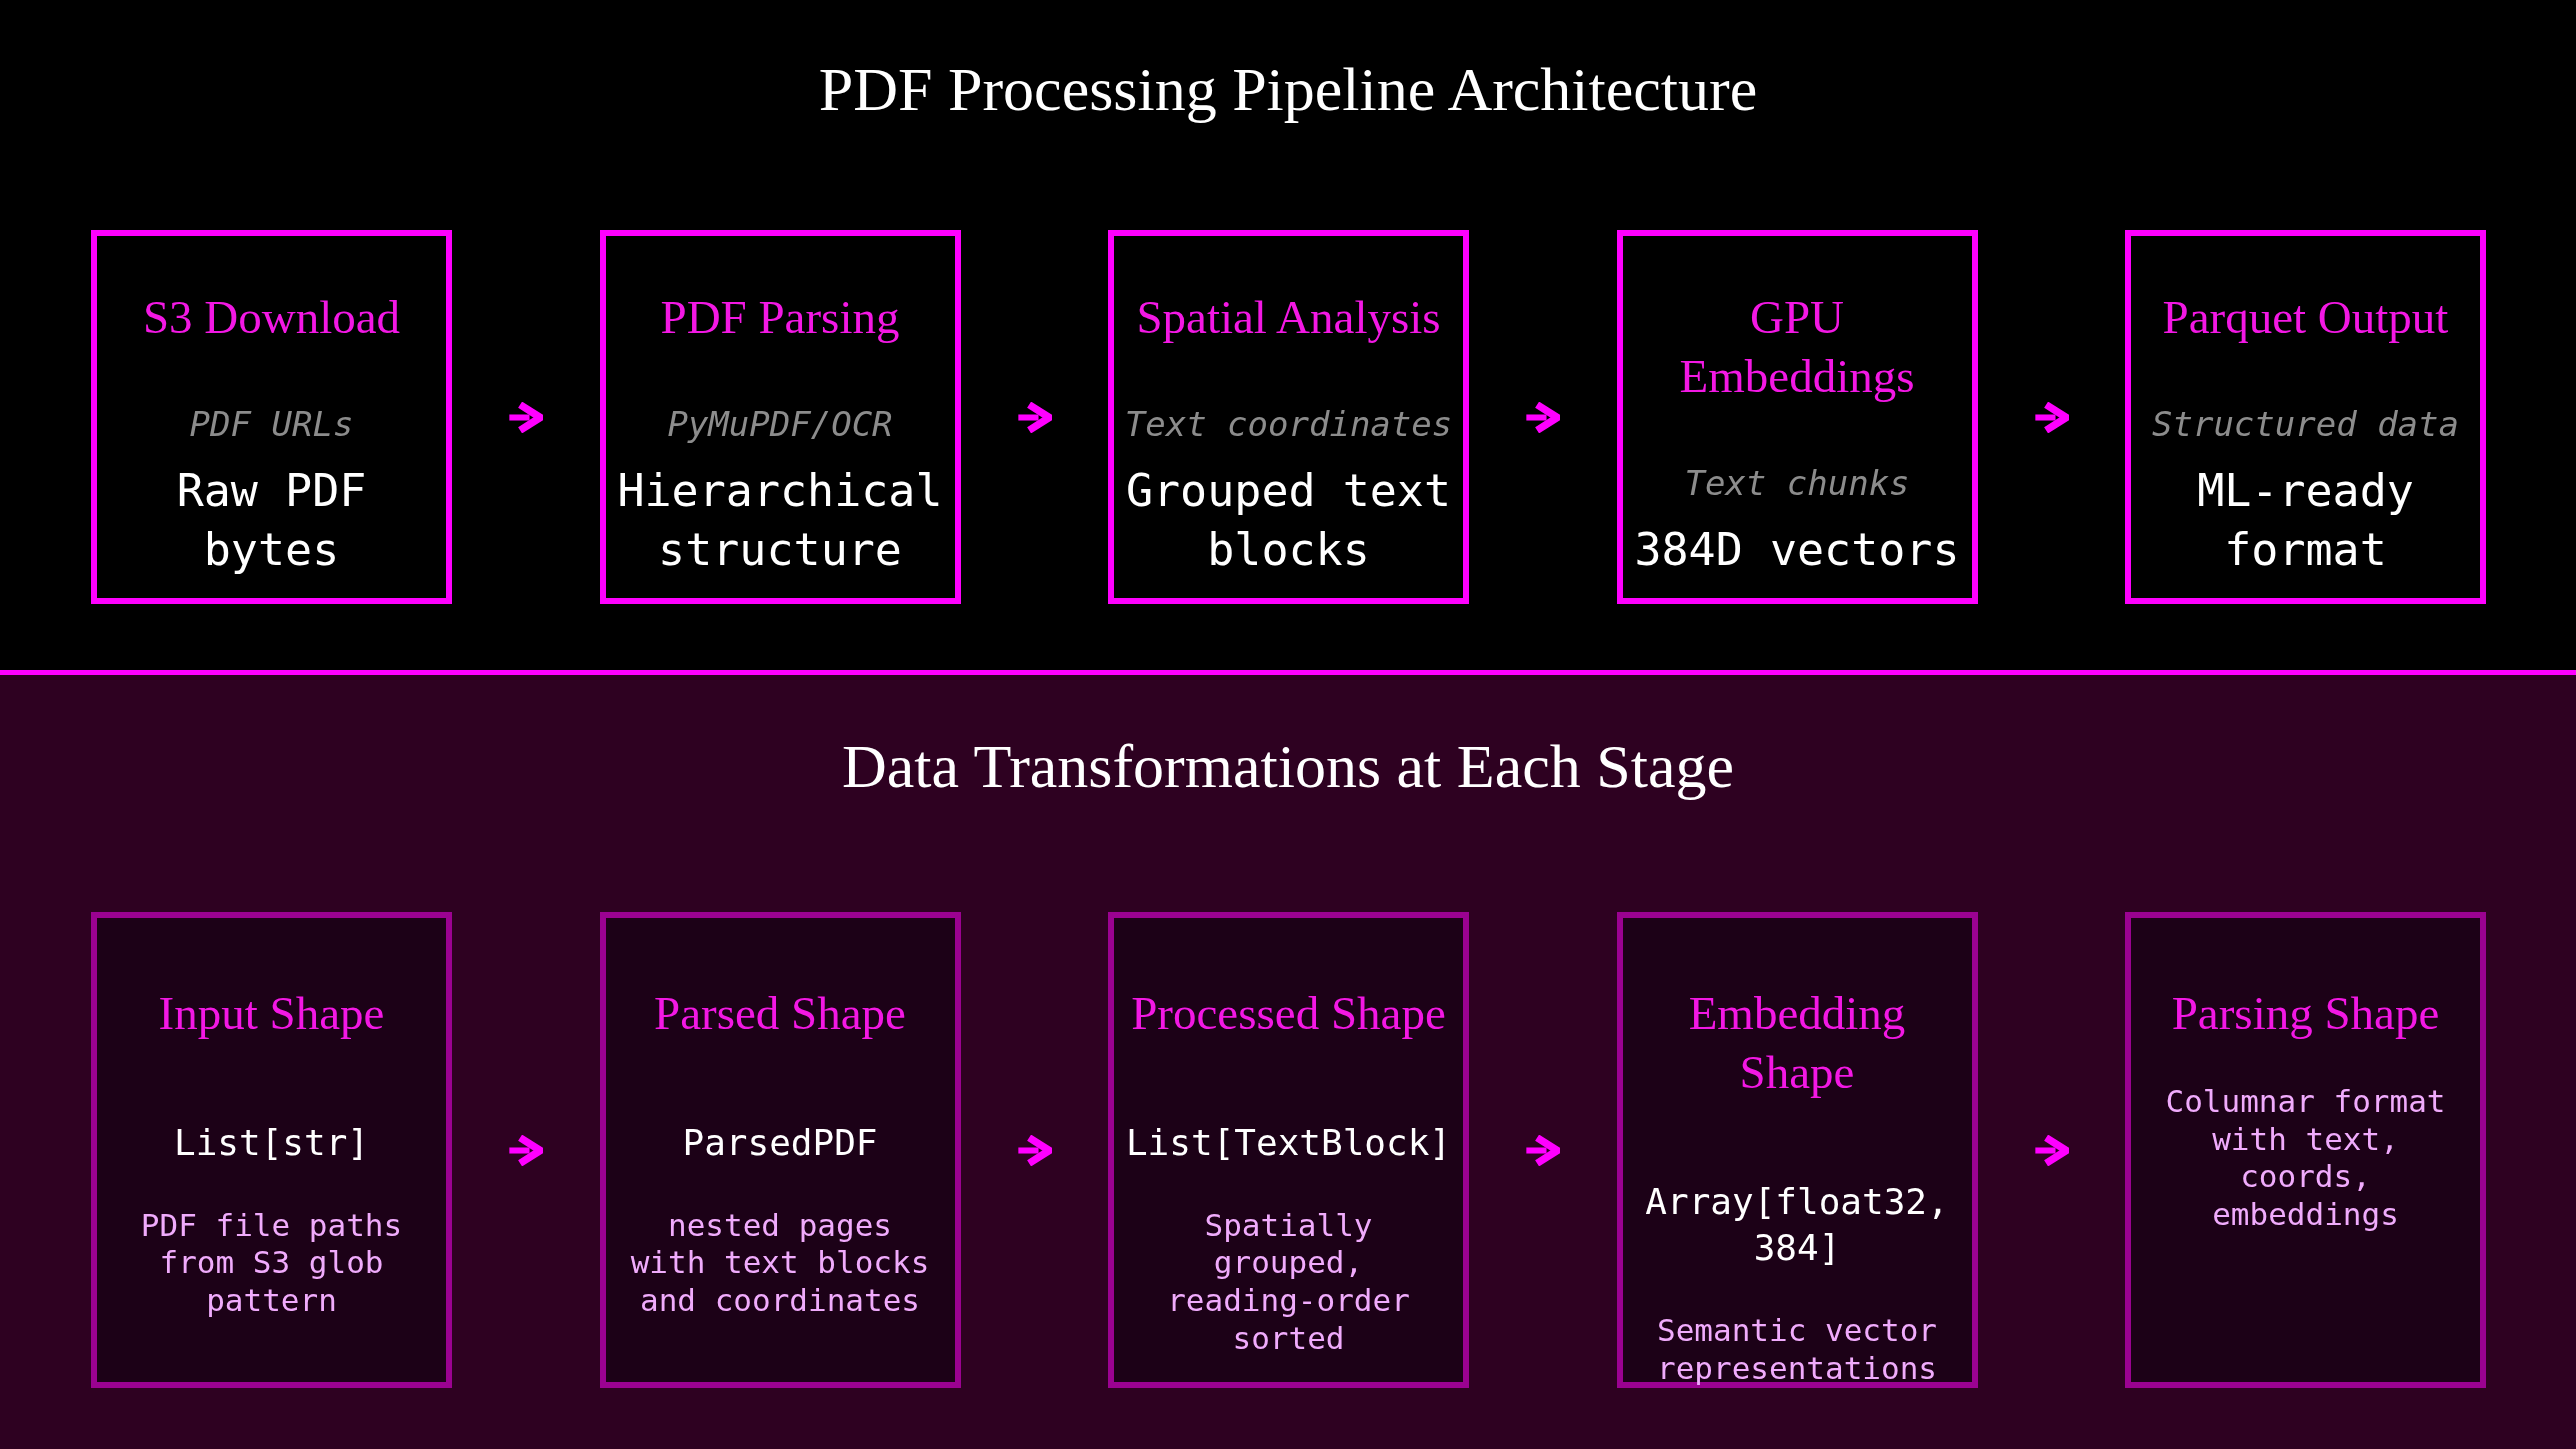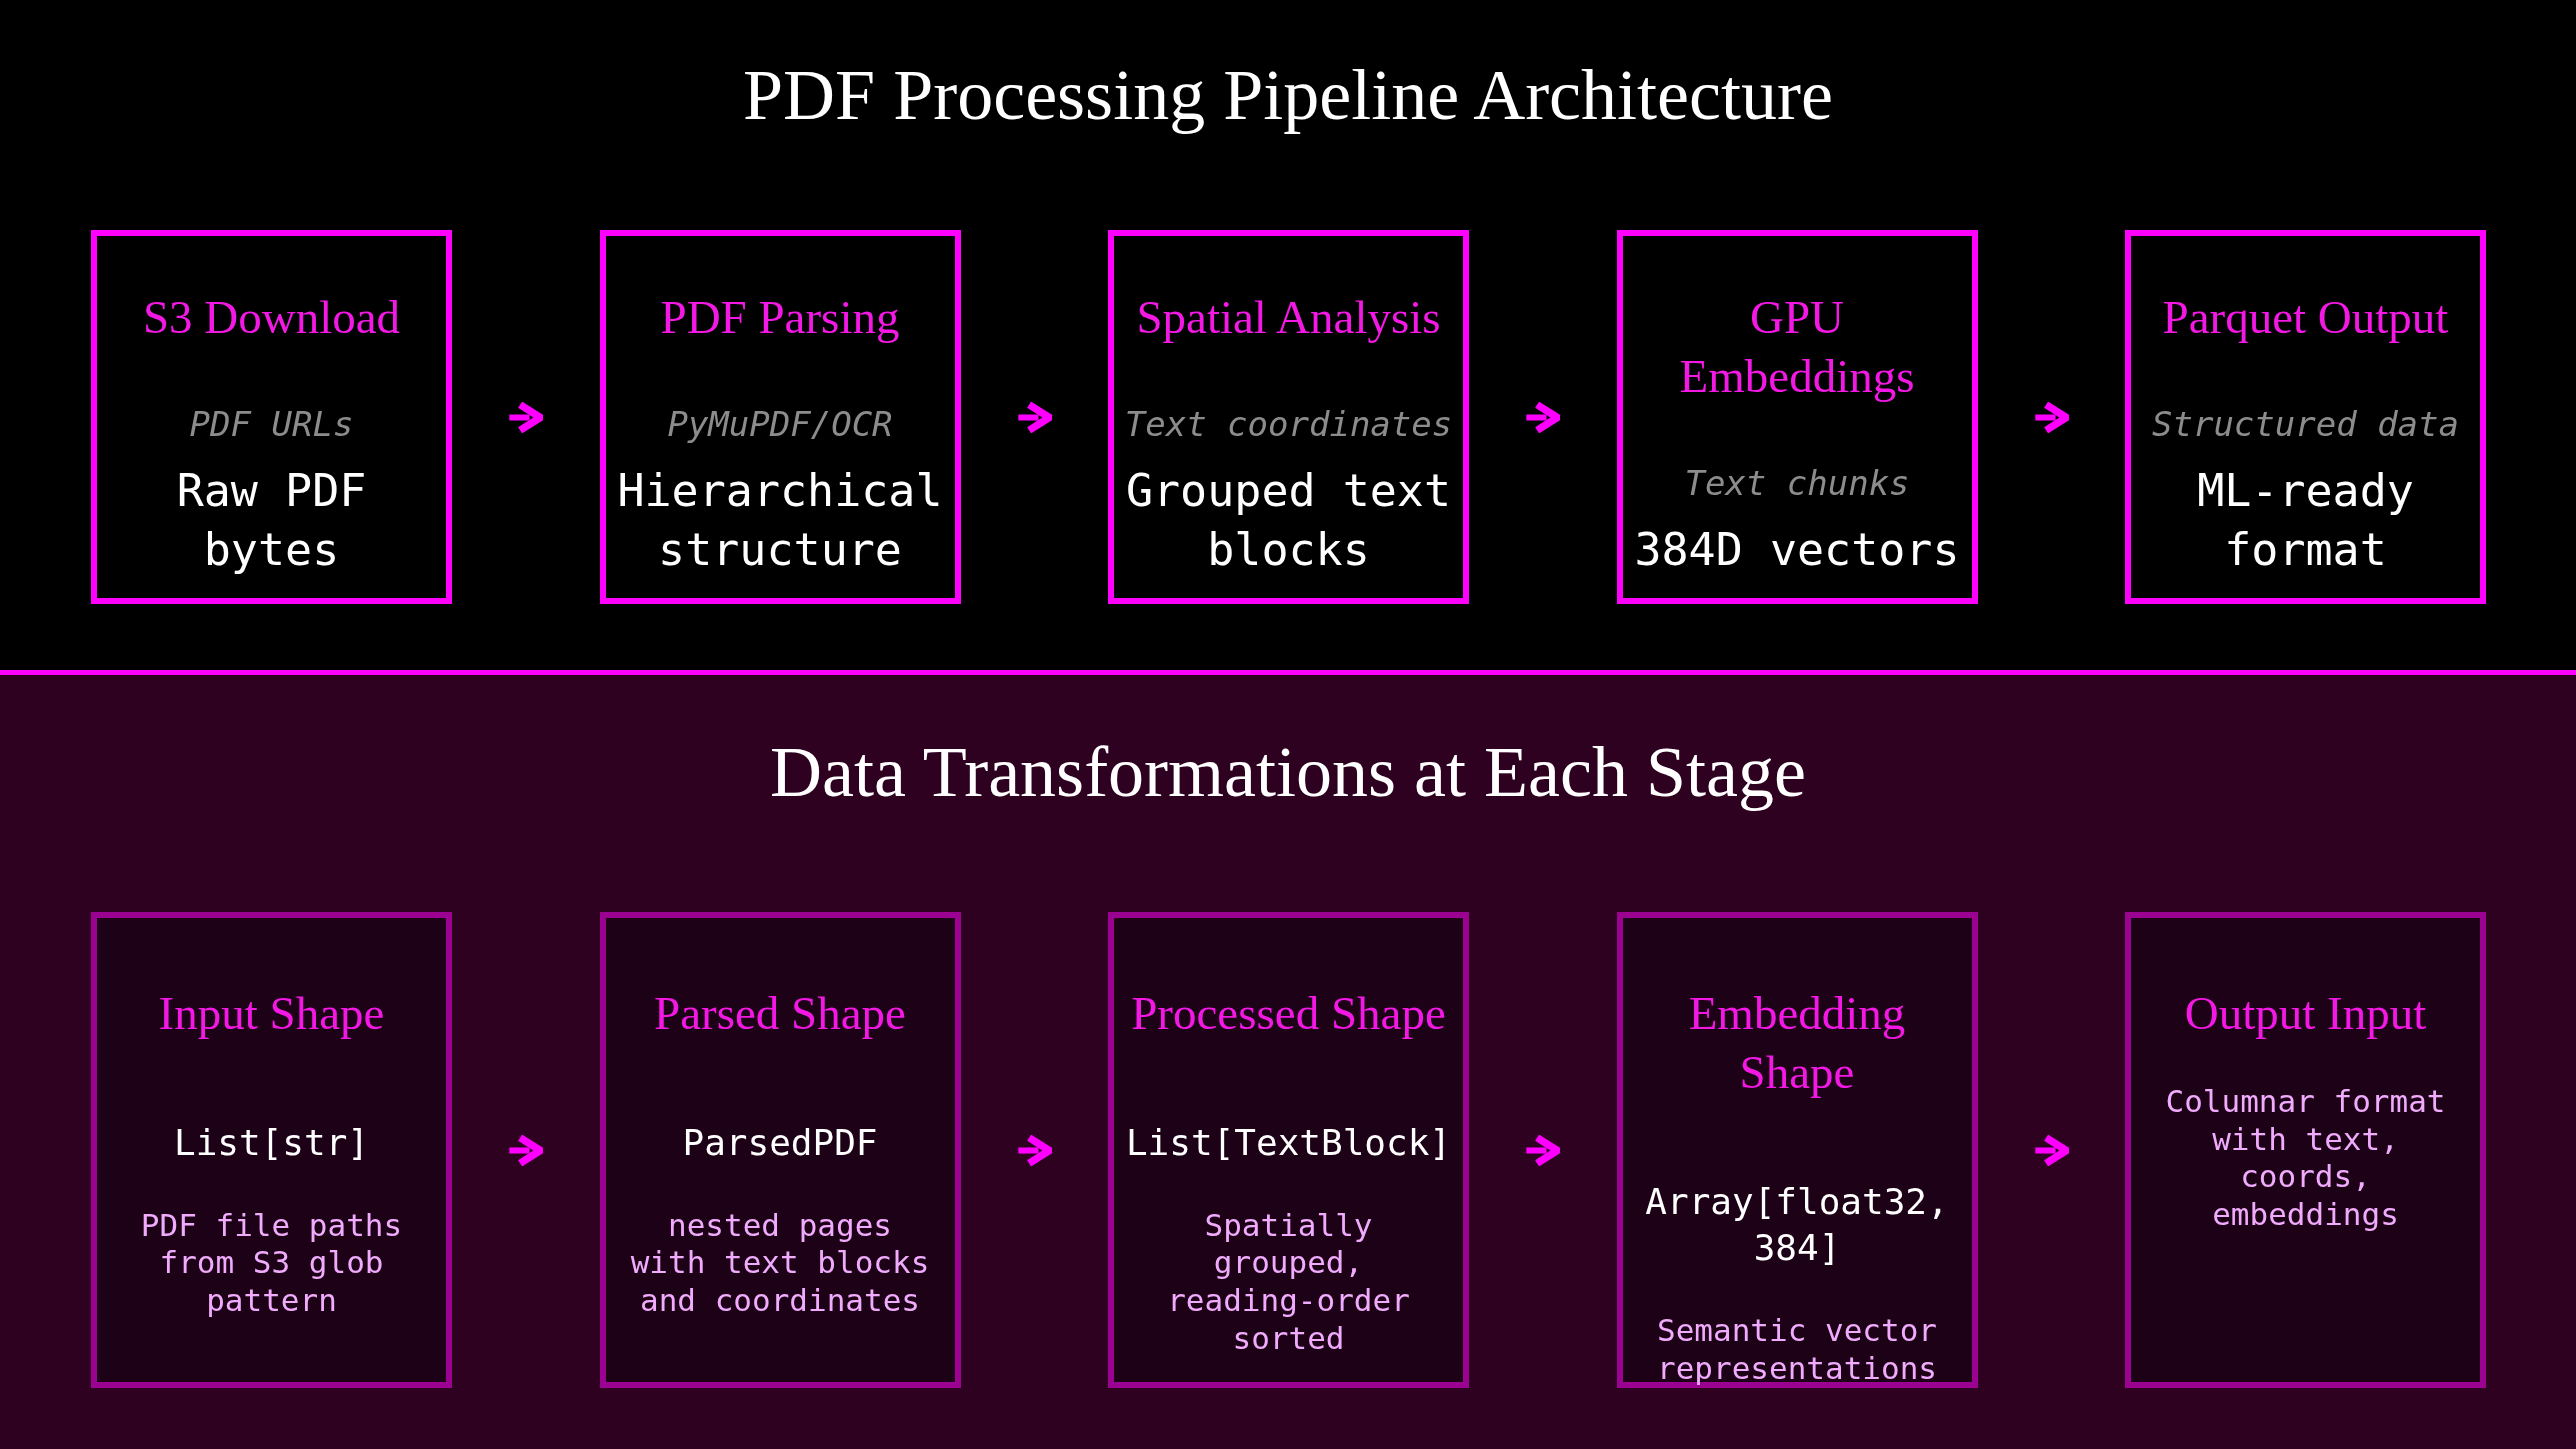--- a/index.html
+++ b/index.html
@@ -31,21 +31,21 @@
     width: 2576px; height: 774px;
     background: #2e0121;
   }
 
   .main-title {
     position: absolute;
     left: 0;
     width: 2576px;
     text-align: center;
     color: #ffffff;
-    font-size: 72px;
+    font-size: 62px;
     line-height: 1.2;
     font-weight: 400;
   }
   .main-title.top-title    { top: 52px; }
   .main-title.bottom-title { top: 54px; }
 
   .flow-row {
     position: absolute;
     left: 91px;
     width: 2395px;
@@ -236,21 +236,21 @@
       <div class="bb-body mono">Semantic vector
 representations</div>
     </div>
 
     <svg class="flow-arrow" viewBox="0 0 52 46">
       <path d="M2 23 H32" stroke="#ff00ff" stroke-width="9" fill="none"></path>
       <path d="M18 4 L48 23 L18 42" stroke="#ff00ff" stroke-width="11" fill="none"></path>
     </svg>
 
     <div class="stage-box">
-      <div class="bb-title serif">Output Input</div>
+      <div class="bb-title serif">Parsing Shape</div>
       <div class="bb-body mono">Columnar format
 with text, coords,
 embeddings</div>
     </div>
 
   </div>
 </div>
 
 
 </body></html>

